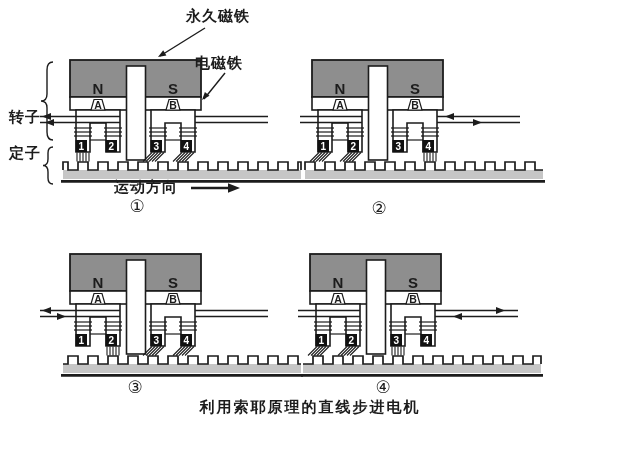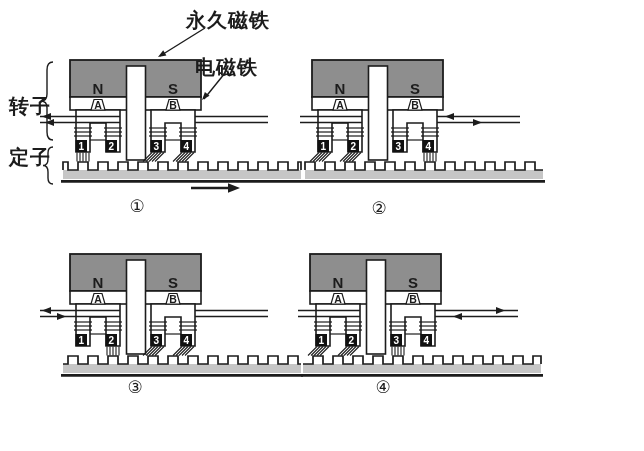--- a/index.html
+++ b/index.html
@@ -1,19 +1,19 @@
 <!DOCTYPE html>
 <html><head>
 <meta charset="utf-8">
 <style>
   html,body{margin:0;padding:0;background:#fff;}
   .stage{position:relative;width:644px;height:451px;background:#ffffff;overflow:hidden;
          font-family:"Liberation Sans","DejaVu Sans",sans-serif;color:#1c1c1c;}
   .motor{position:absolute;width:288px;height:132px;}
-  .lbl{position:absolute;font-weight:700;font-size:20px;letter-spacing:1px;white-space:nowrap;}
+  .lbl{position:absolute;font-weight:700;font-size:15px;letter-spacing:1px;white-space:nowrap;}
   .circ{position:absolute;font-size:17px;width:20px;text-align:center;}
   .caption{position:absolute;left:95px;top:398px;width:430px;text-align:center;
            font-family:"Liberation Serif","DejaVu Serif",serif;font-weight:700;
            font-size:15px;letter-spacing:2px;}
   .overlay{position:absolute;left:0;top:0;pointer-events:none;}
 </style>
 </head>
 <body>
 
 <div class="stage">
@@ -265,21 +265,23 @@
     </g>
     <g fill="#1c1c1c" stroke="none">
       <polygon points="158,57 163.2,50.2 166.4,55.4"></polygon>
       <polygon points="202,100 204.9,92 209.5,95.8"></polygon>
       <polygon points="240,188 228,183.2 228,192.8"></polygon>
     </g>
   </svg>
 
   <div class="lbl" style="left:186px;top:7px">永久磁铁</div>
   <div class="lbl" style="left:195px;top:54px">电磁铁</div>
-  <div class="lbl" style="left:9px;top:93px">转子</div>
+  <div class="lbl" style="left:9px;top:108px">转子</div>
   <div class="lbl" style="left:9px;top:144px">定子</div>
+  <div class="lbl" style="left:114px;top:178px">运动方向</div>
 
   <div class="circ" style="left:127px;top:196px">①</div>
   <div class="circ" style="left:369px;top:198px">②</div>
   <div class="circ" style="left:125px;top:377px">③</div>
   <div class="circ" style="left:373px;top:377px">④</div>
 
+  <div class="caption">利用索耶原理的直线步进电机</div>
 </div>
 
 </body></html>

